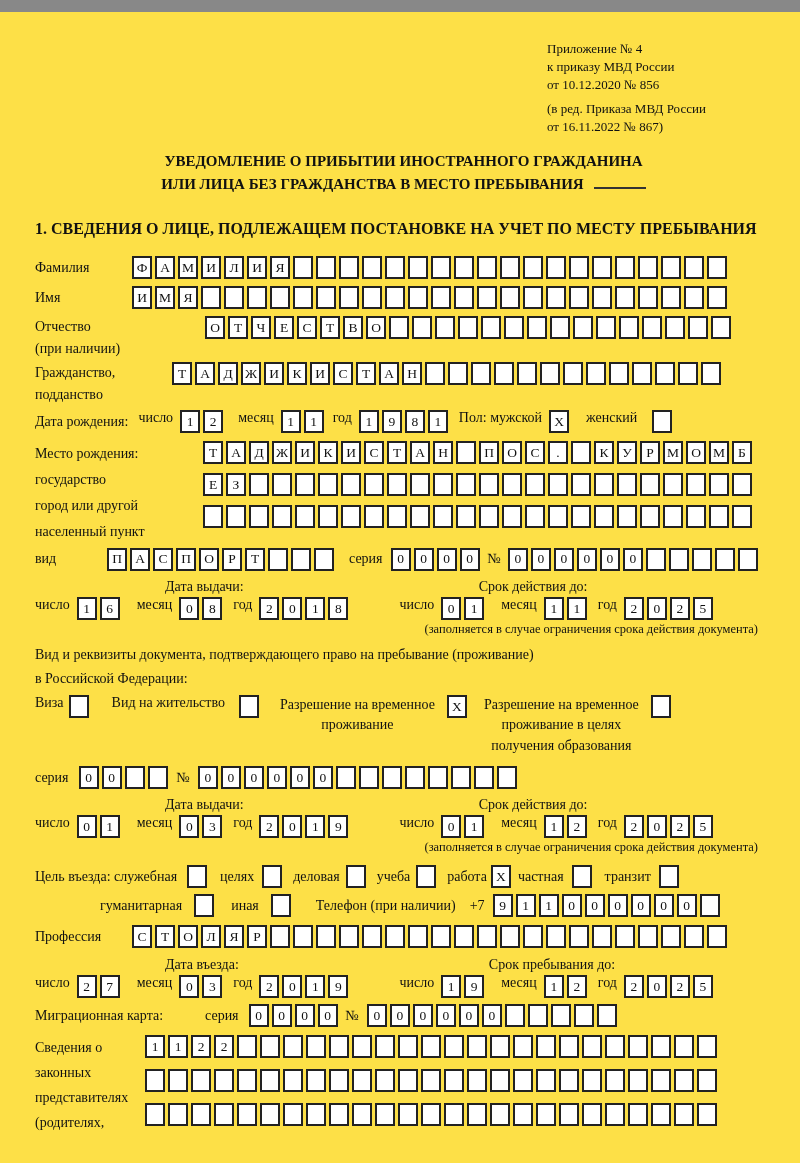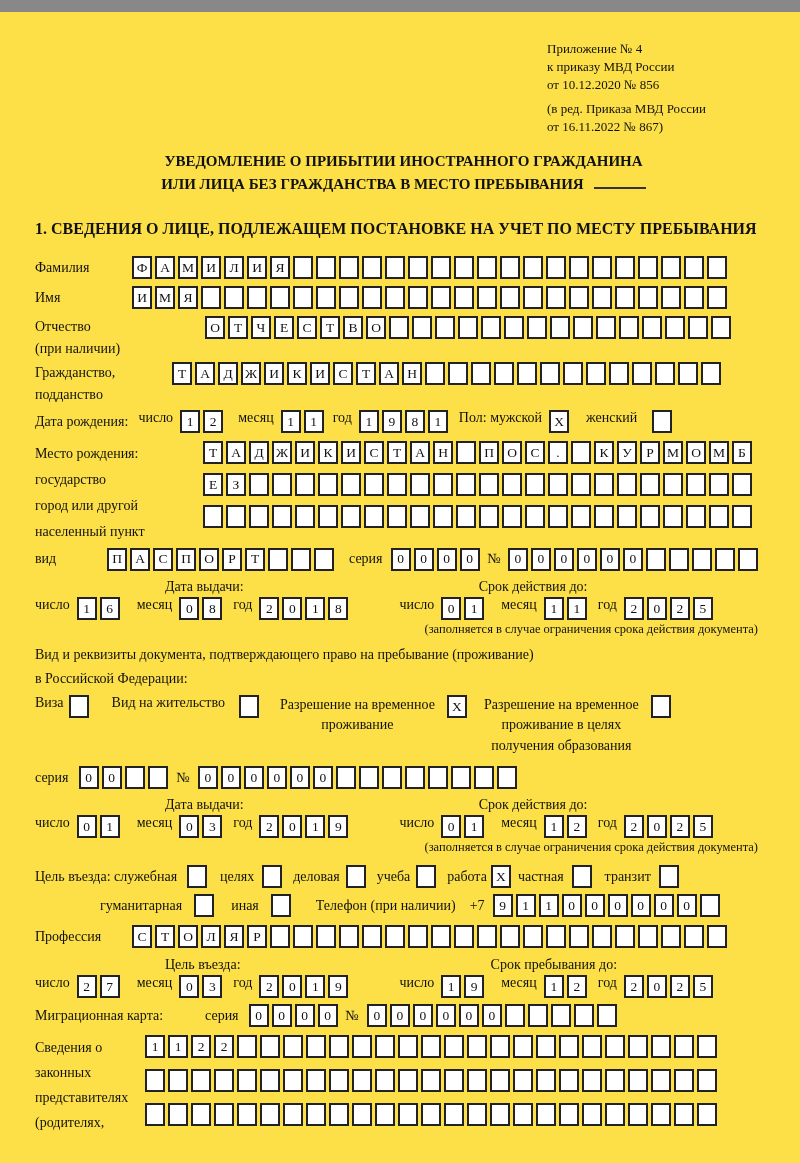--- a/index.html
+++ b/index.html
@@ -603,21 +603,21 @@
         <span class="cell"></span>
         <span class="cell"></span>
         <span class="cell"></span>
         <span class="cell"></span>
         <span class="cell"></span>
         <span class="cell"></span>
       </span>
   </div>
 
   <div class="dates-header">
-    <span style="margin-left:130px;">Цель въезда:</span>
+    <span style="margin-left:130px;">Дата въезда:</span>
     <span style="margin-left:250px;">Срок пребывания до:</span>
   </div>
 
   <div class="row" style="align-items:center;">
     <span class="grp">
         <span class="t">число</span>
       <span class="cells">
           <span class="cell">2</span>
           <span class="cell">7</span>
         </span>

